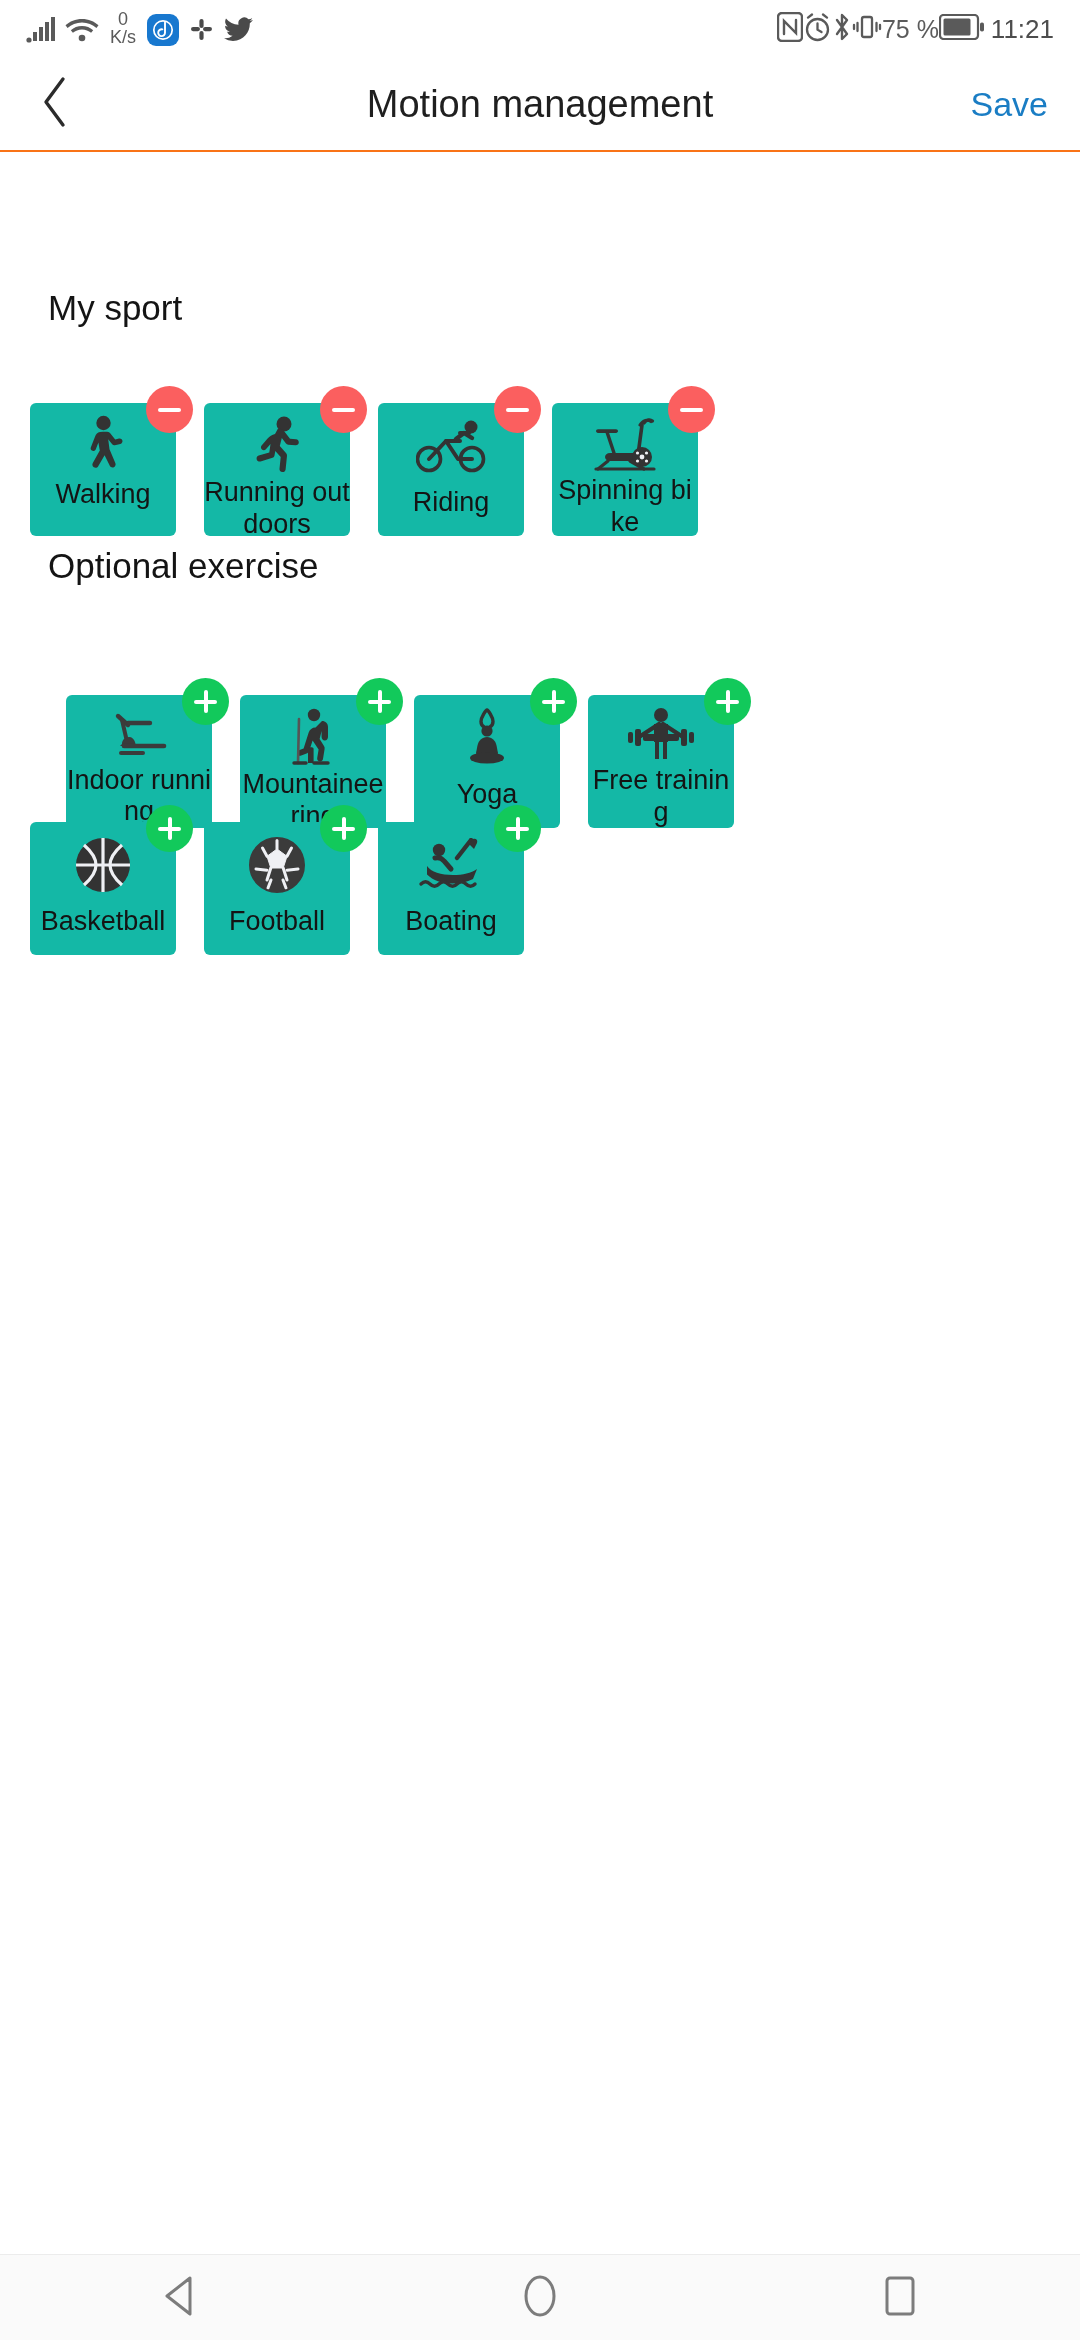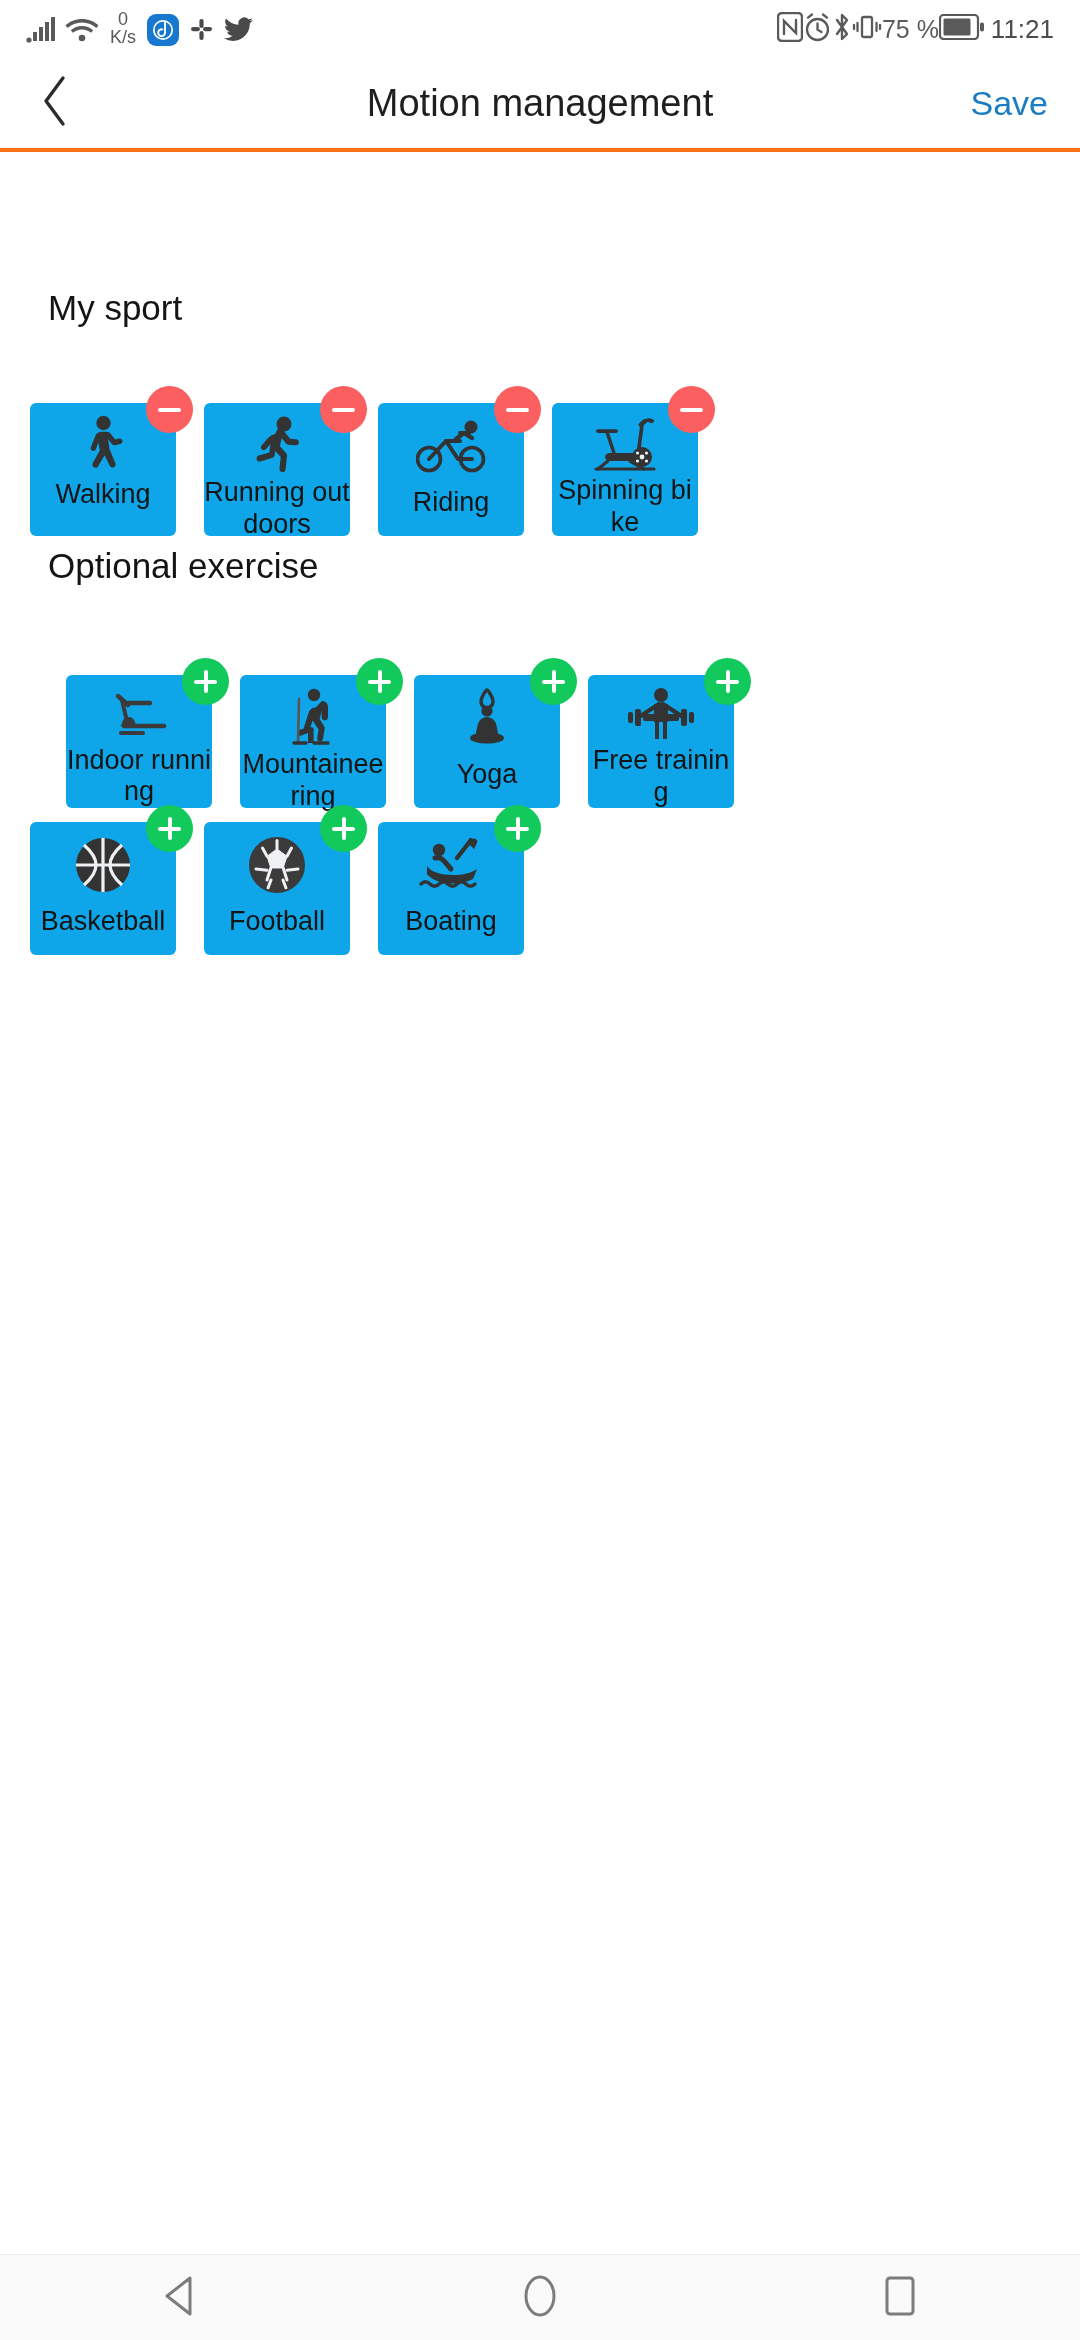--- a/index.html
+++ b/index.html
@@ -29,21 +29,21 @@
     width: 32px; height: 32px; border-radius: 9px; background: #1878cf;
     display: flex; align-items: center; justify-content: center;
     color: #fff; font-size: 21px; font-weight: bold; margin-bottom: 1px;
   }
   .batt-pct { font-size: 25px; color: #5b5b5b; letter-spacing: 0px; }
   .clock { font-size: 26px; color: #4d4d4d; margin-left: 6px; }
 
   
   .header {
     position: absolute; top: 58px; left: 0; width: 1080px; height: 94px;
-    display: flex; align-items: center; border-bottom: 4px solid #f97316;
+    display: flex; align-items: center; border-bottom: 2px solid #f97316;
   }
   .back-btn {
     width: 110px; height: 94px; display: flex; align-items: center; justify-content: center;
   }
   .title {
     position: absolute; left: 0; width: 1080px; text-align: center;
     font-size: 38px; color: #1f1f1f; font-weight: 400; pointer-events: none;
   }
   .save-btn {
     margin-left: auto; margin-right: 32px;
@@ -52,21 +52,21 @@
 
   
   .section-title {
     position: absolute; left: 48px;
     font-size: 35px; color: #141414; font-weight: 400;
   }
   .grid { position: absolute; left: 30px; display: flex; gap: 28px; }
 
   .card {
     position: relative; width: 146px; height: 133px;
-    background: #0ea5e9; border-radius: 6px;
+    background: #14b8a6; border-radius: 6px;
     display: flex; flex-direction: column; align-items: center;
   }
   .card-icon {
     height: 62px; margin-top: 12px;
     display: flex; align-items: center; justify-content: center;
   }
   .card-label {
     width: 146px; text-align: center; font-size: 27px; color: #141414;
     line-height: 1.17; margin-top: 2px; word-break: break-all;
   }
@@ -256,21 +256,21 @@
           <path d="M10 54h58" stroke="#333" stroke-width="3.2" fill="none" stroke-linecap="round"></path>
           <path d="M22 46 12 54M44 46 58 54" stroke="#333" stroke-width="3.2" fill="none" stroke-linecap="round"></path>
         </svg>
       </div>
       <div class="card-label">Spinning bike</div>
     </div>
   </div>
 
   <div class="section-title" style="top: 546px;">Optional exercise</div>
 
-  <div class="grid" style="top: 675px; padding-left: 36px;">
+  <div class="grid" style="top: 695px; padding-left: 36px;">
 
     <div class="card">
       <div class="badge add">
         <span class="bar-h"></span>
         <span class="bar-v"></span>
       </div>
       <div class="card-icon">
         <svg width="74" height="54" viewBox="0 0 74 54">
           <path d="M16 8 26 17" stroke="#3b3b3b" stroke-width="4.4" fill="none" stroke-linecap="round"></path>
           <path d="M26 15h22" stroke="#3b3b3b" stroke-width="4.4" fill="none" stroke-linecap="round"></path>

